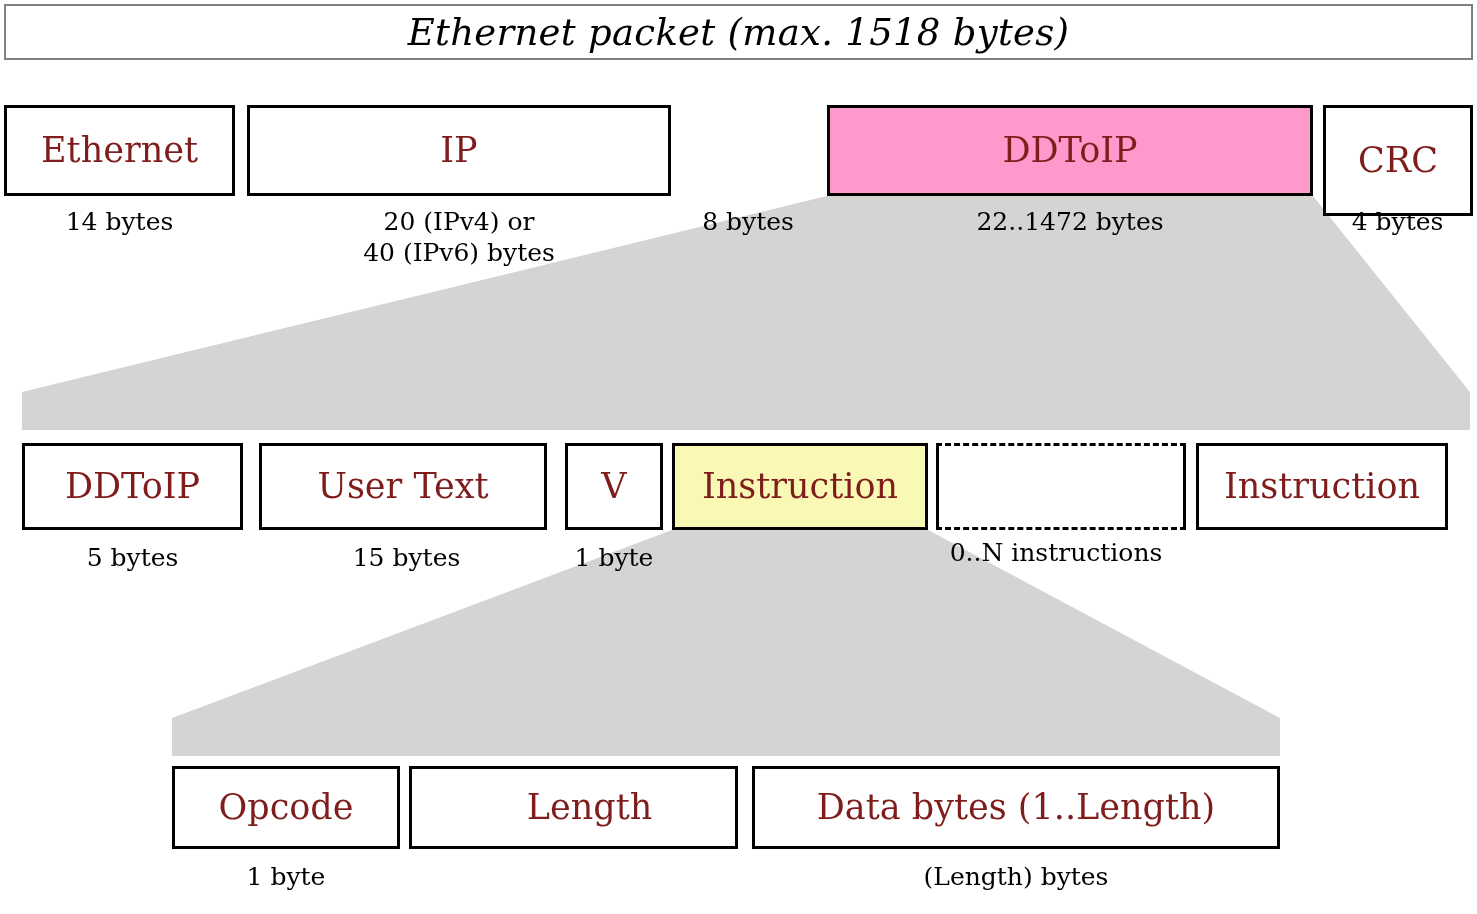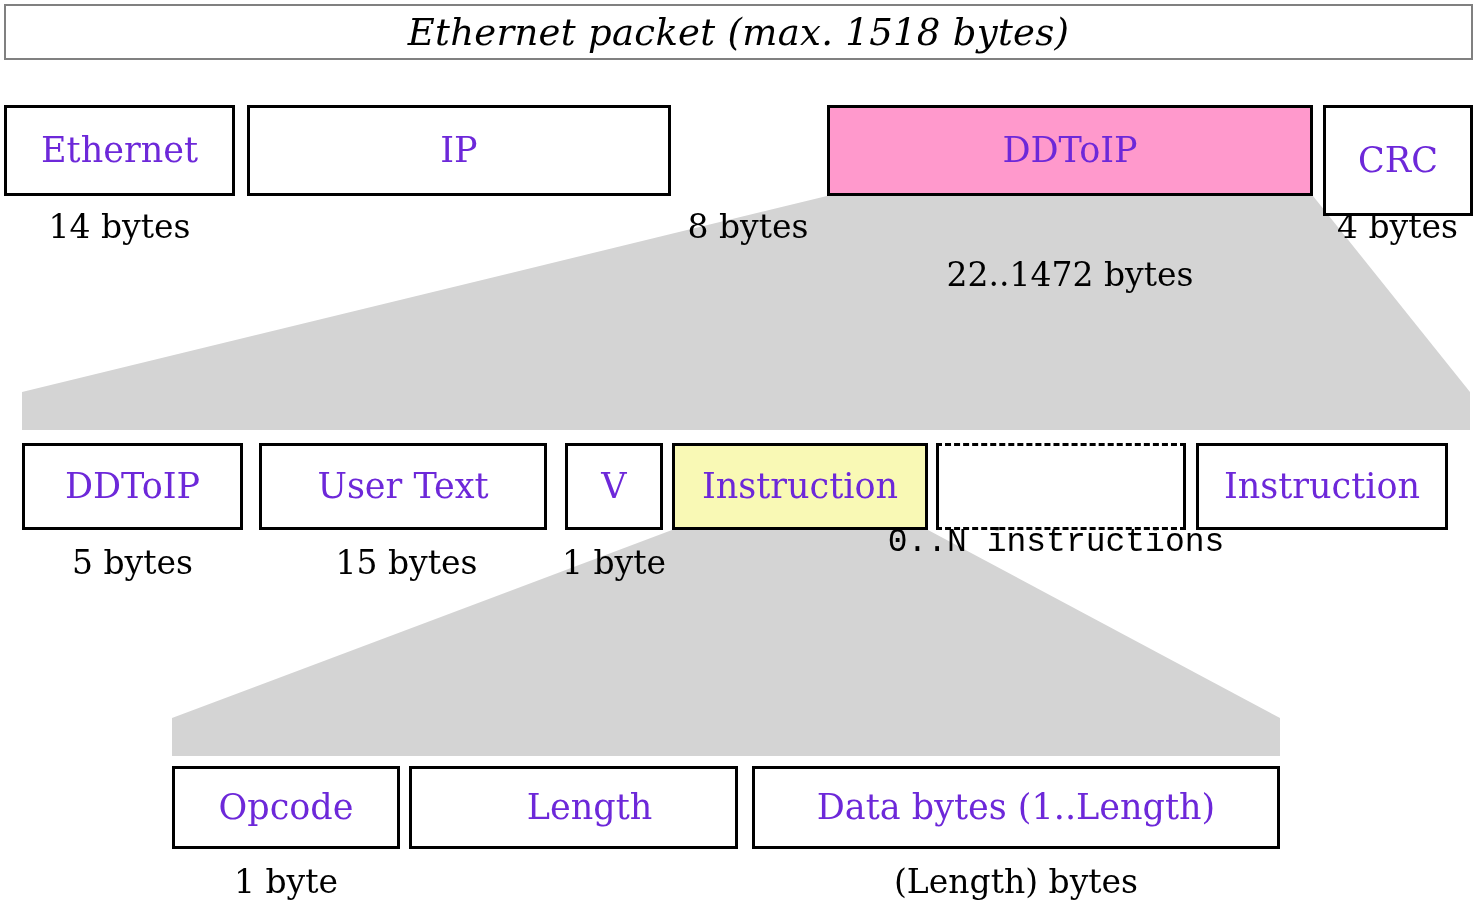--- a/index.html
+++ b/index.html
@@ -35,42 +35,42 @@
     letter-spacing: 0.3px;
   }
 
   
   .field-box {
     border: 3px solid #000000;
     background: #ffffff;
     display: flex;
     align-items: center;
     justify-content: center;
-    color: #6d28d9;
+    color: #7f1d1d;
     white-space: nowrap;
   }
   .field-box .field-label {
     font-size: 35px;
     line-height: 1;
   }
   .field-box.pink  { background: #ff99cc; }
   .field-box.yellow{ background: #f9f9b5; }
 
   
   .field-box.ellipsis-box {
     border-top: 3px dashed #000000;
     border-bottom: 3px dashed #000000;
     border-left: 3px solid #000000;
     border-right: 3px solid #000000;
     background: transparent;
   }
 
   
   .caption {
-    font-size: 33px;
+    font-size: 25px;
     color: #000000;
     text-align: center;
     line-height: 1.22;
     white-space: pre-line;
   }
 
   
   .funnel { display: block; }
   .funnel polygon { fill: #d4d4d4; }
 </style>
@@ -88,27 +88,29 @@
   </svg>
 
   <div class="abs field-box" style="left:4px; top:105px; width:231px; height:91px;">
     <span class="field-label">Ethernet</span>
   </div>
   <div class="abs caption" style="left:4px; top:207px; width:231px;">14 bytes</div>
 
   <div class="abs field-box" style="left:247px; top:105px; width:424px; height:91px;">
     <span class="field-label">IP</span>
   </div>
+  <div class="abs caption" style="left:247px; top:207px; width:424px;">20 (IPv4) or
+40 (IPv6) bytes</div>
 
   <div class="abs caption" style="left:666px; top:207px; width:164px;">8 bytes</div>
 
   <div class="abs field-box pink" style="left:827px; top:105px; width:486px; height:91px;">
     <span class="field-label">DDToIP</span>
   </div>
-  <div class="abs caption" style="left:827px; top:207px; width:486px;margin-top:48px;">22..1472 bytes</div>
+  <div class="abs caption" style="left:827px; top:207px; width:486px;">22..1472 bytes</div>
 
   <div class="abs field-box" style="left:1323px; top:105px; width:150px; height:111px;">
     <span class="field-label">CRC</span>
   </div>
   <div class="abs caption" style="left:1318px; top:207px; width:159px;">4 bytes</div>
 
   <svg class="abs funnel" style="left:0px; top:530px; width:1477px; height:226px;" viewBox="0 0 1477 226" preserveAspectRatio="none">
     <polygon points="672,0 928,0 1280,188 1280,226 172,226 172,188"></polygon>
   </svg>
 
@@ -123,21 +125,21 @@
   <div class="abs caption" style="left:259px; top:543px; width:295px;">15 bytes</div>
 
   <div class="abs field-box" style="left:565px; top:443px; width:98px; height:87px;">
     <span class="field-label">V</span>
   </div>
   <div class="abs caption" style="left:546px; top:543px; width:136px;">1 byte</div>
 
   <div class="abs field-box yellow" style="left:672px; top:443px; width:256px; height:87px;">
     <span class="field-label">Instruction</span>
   </div>
-  <div class="abs caption" style="left:826px; top:523px; width:460px;font-family:Liberation Mono, monospace;">0..N instructions</div>
+  <div class="abs caption" style="left:826px; top:538px; width:460px;">0..N instructions</div>
 
   <div class="abs field-box ellipsis-box" style="left:936px; top:443px; width:250px; height:87px;">
     <span class="field-label"></span>
   </div>
 
   <div class="abs field-box" style="left:1196px; top:443px; width:252px; height:87px;">
     <span class="field-label">Instruction</span>
   </div>
 
   <div class="abs field-box" style="left:172px; top:766px; width:228px; height:83px;">

